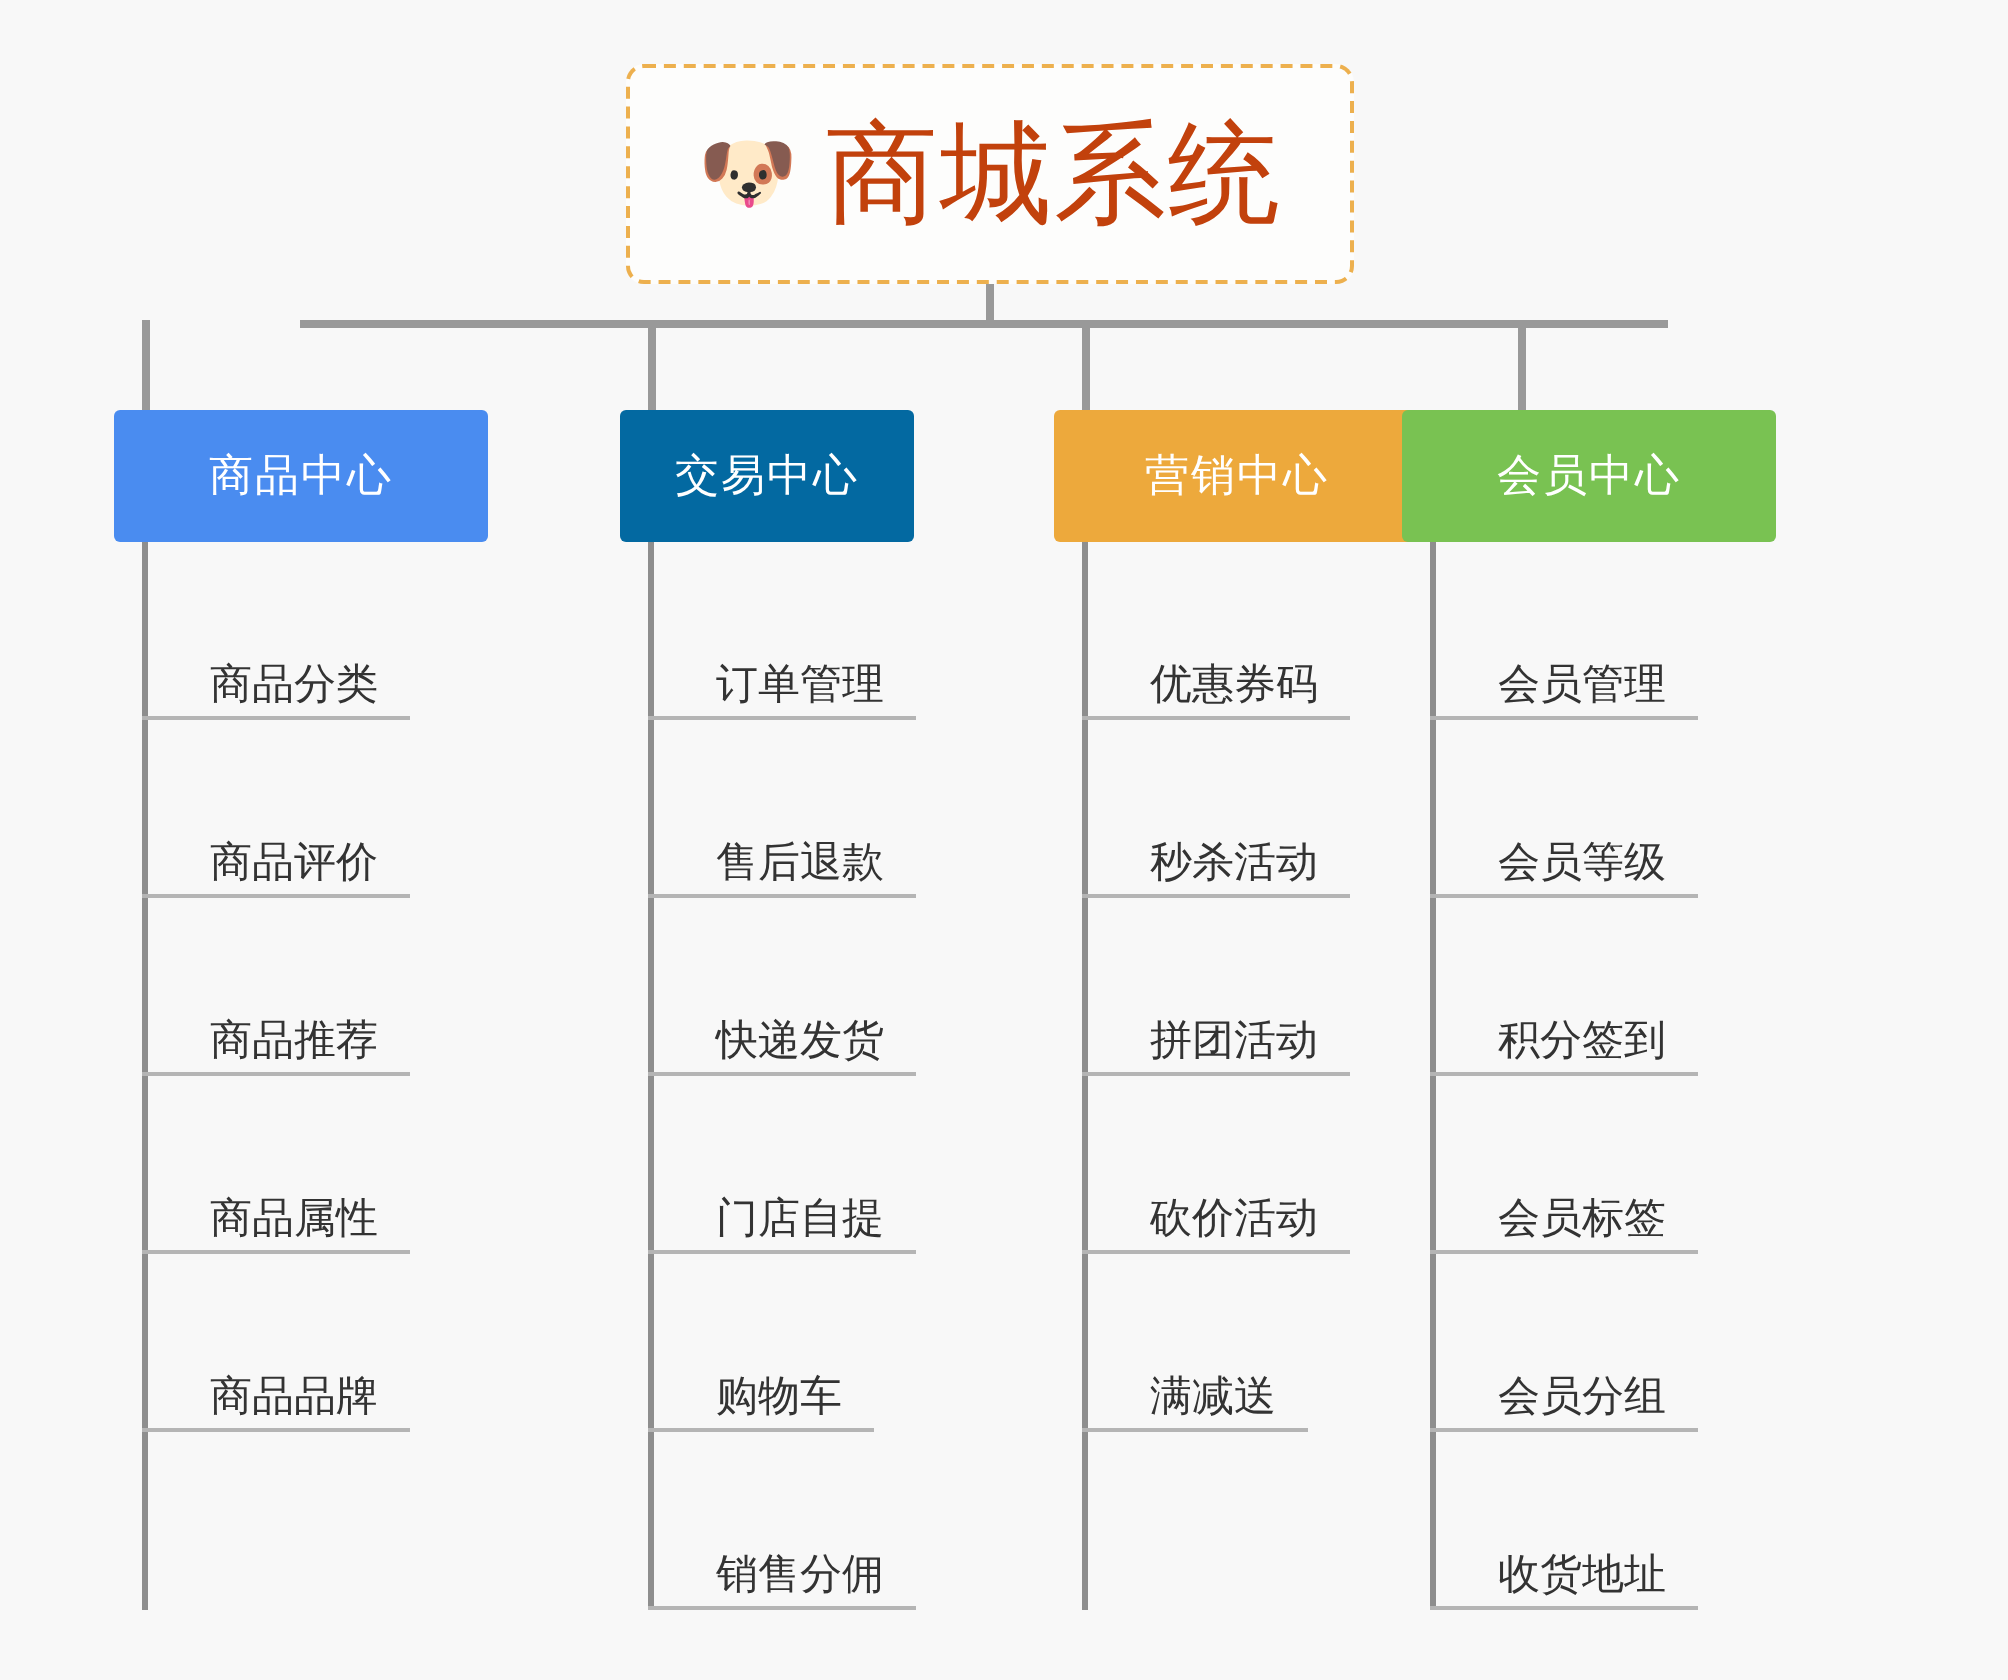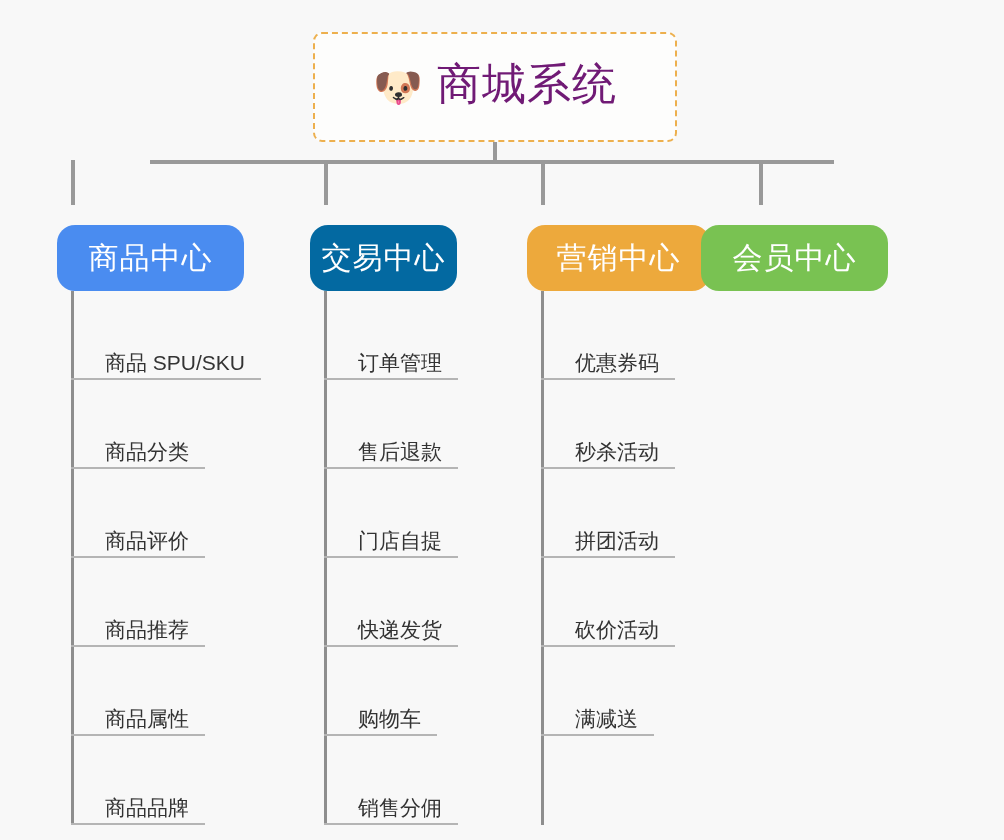--- a/index.html
+++ b/index.html
@@ -34,26 +34,25 @@
     align-items: center;
     justify-content: center;
     gap: 14px;
   }
   .root-emoji {
     font-size: 40px;
     line-height: 1;
     font-family: "DejaVu Sans", sans-serif;
   }
   .root-title {
-    font-size: 44px;
-    color: #701a75;
+    font-size: 56px;
+    color: #c2410c;
     letter-spacing: 1px;
     line-height: 1;
     white-space: nowrap;
-    font-family: Liberation Mono, monospace;
   }
 
   
   .conn {
     position: absolute;
     background: #999999;
   }
   .conn-stub {
     left: 493px;
     top: 142px;
@@ -73,29 +72,28 @@
   }
 
   
   .column {
     position: absolute;
     top: 205px;
   }
   .cat-box {
     box-sizing: border-box;
     height: 66px;
-    border-radius: 18px;
+    border-radius: 3px;
     display: flex;
     align-items: center;
     justify-content: center;
     color: #ffffff;
-    font-size: 30px;
+    font-size: 22px;
     letter-spacing: 1px;
     white-space: nowrap;
-    margin-top: 20px;
   }
 
   
   .leaf-list {
     position: relative;
     margin-top: 0;
     padding-top: 0;
   }
   .leaf-trunk {
     position: absolute;
@@ -139,23 +137,20 @@
   <div class="conn conn-drop" id="drop-3" style="left: 759px;"></div>
 
   <div id="columns-host">
       <div class="column" style="left: 57px;">
         <div class="cat-box" style="width: 187px; background: rgb(74, 140, 240);">
           <span>商品中心</span>
         </div>
         <div class="leaf-list">
           <div class="leaf-trunk" style="height: 534px;"></div>
           <div class="leaf-item">
-            <div class="leaf-underline">商品 SPU/SKU</div>
-          </div>
-          <div class="leaf-item">
             <div class="leaf-underline">商品分类</div>
           </div>
           <div class="leaf-item">
             <div class="leaf-underline">商品评价</div>
           </div>
           <div class="leaf-item">
             <div class="leaf-underline">商品推荐</div>
           </div>
           <div class="leaf-item">
             <div class="leaf-underline">商品属性</div>
@@ -171,24 +166,24 @@
         </div>
         <div class="leaf-list">
           <div class="leaf-trunk" style="height: 534px;"></div>
           <div class="leaf-item">
             <div class="leaf-underline">订单管理</div>
           </div>
           <div class="leaf-item">
             <div class="leaf-underline">售后退款</div>
           </div>
           <div class="leaf-item">
+            <div class="leaf-underline">快递发货</div>
+          </div>
+          <div class="leaf-item">
             <div class="leaf-underline">门店自提</div>
-          </div>
-          <div class="leaf-item">
-            <div class="leaf-underline">快递发货</div>
           </div>
           <div class="leaf-item">
             <div class="leaf-underline">购物车</div>
           </div>
           <div class="leaf-item">
             <div class="leaf-underline">销售分佣</div>
           </div>
         </div>
       </div>
       <div class="column" style="left: 527px;">
@@ -211,16 +206,37 @@
           </div>
           <div class="leaf-item">
             <div class="leaf-underline">满减送</div>
           </div>
         </div>
       </div>
       <div class="column" style="left: 701px;">
         <div class="cat-box" style="width: 187px; background: rgb(121, 194, 82);">
           <span>会员中心</span>
         </div>
+        <div class="leaf-list">
+          <div class="leaf-trunk" style="height: 534px;"></div>
+          <div class="leaf-item">
+            <div class="leaf-underline">会员管理</div>
+          </div>
+          <div class="leaf-item">
+            <div class="leaf-underline">会员等级</div>
+          </div>
+          <div class="leaf-item">
+            <div class="leaf-underline">积分签到</div>
+          </div>
+          <div class="leaf-item">
+            <div class="leaf-underline">会员标签</div>
+          </div>
+          <div class="leaf-item">
+            <div class="leaf-underline">会员分组</div>
+          </div>
+          <div class="leaf-item">
+            <div class="leaf-underline">收货地址</div>
+          </div>
+        </div>
       </div>
     </div>
 
 </div>
 
 </body></html>

